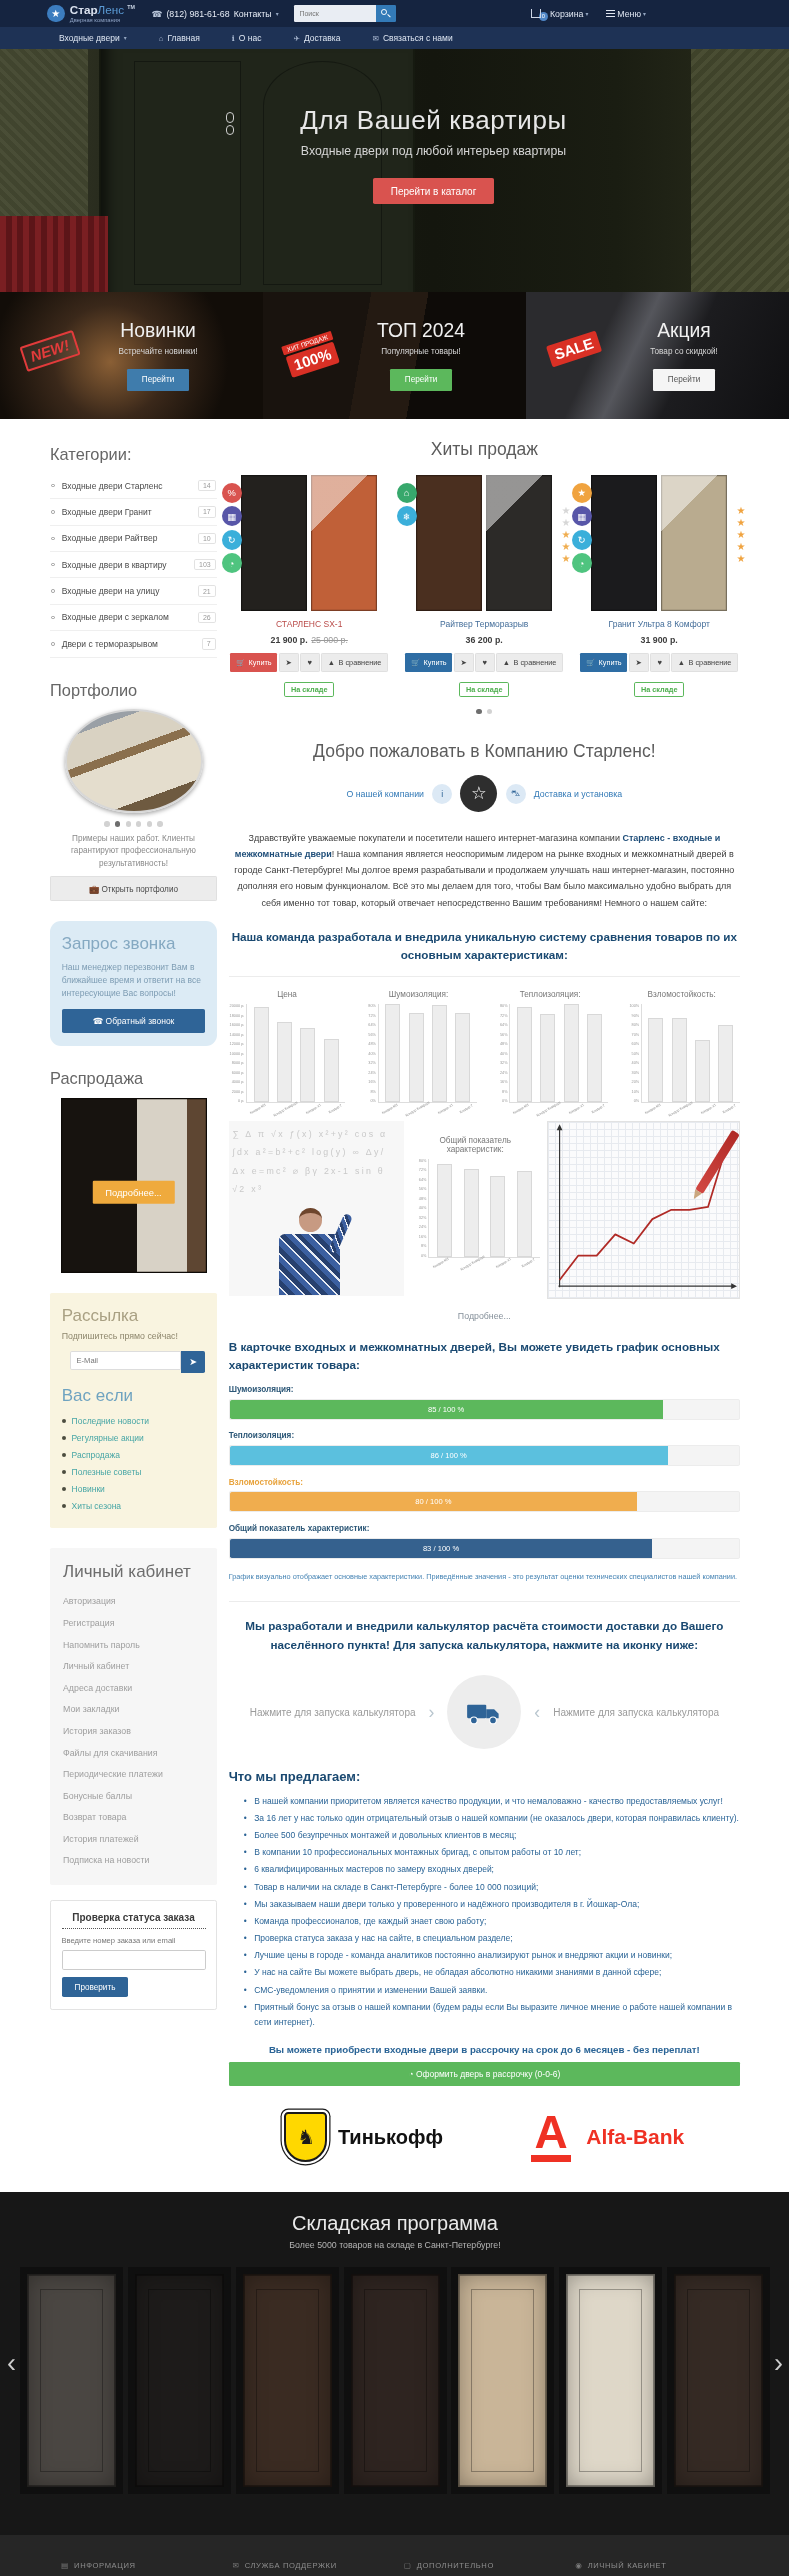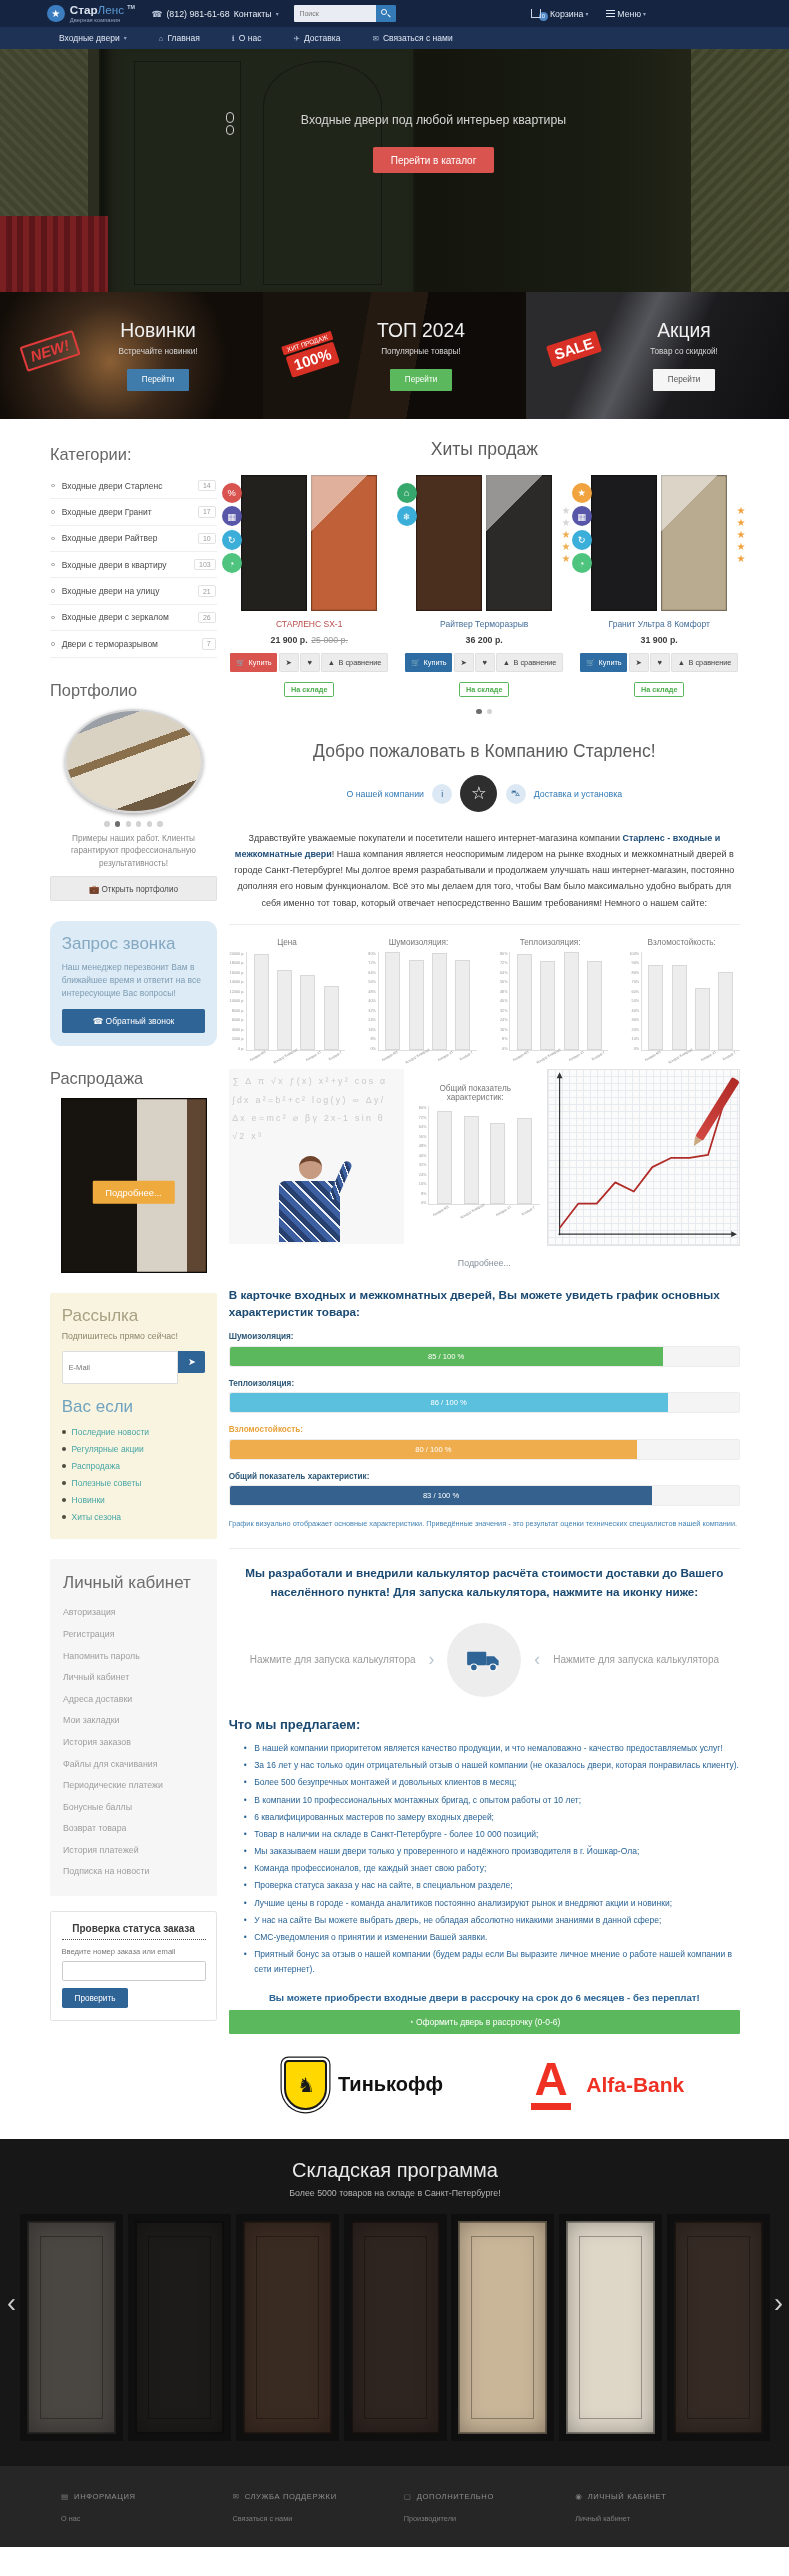--- a/index.html
+++ b/index.html
@@ -94,21 +94,21 @@
 
   
   .sale-img { position:relative; width:146px; height:175px; margin:4.7px auto 0; background:linear-gradient(90deg,#17130f 0 52%,#d8d2c6 52% 86%,#5e4632 86% 100%); box-shadow:inset 0 0 0 1.2px #0d0a07; }
   .sale-more { position:absolute; left:50%; top:54%; transform:translate(-50%,-50%); background:#efaa3d; color:#fff; font-size:9.4px; padding:5.8px 13px; border-radius:1.2px; cursor:pointer; white-space:nowrap; }
 
   
   .beige { background:#f9f4e0; border-radius:1.8px; padding:13px 11.7px; margin-top:20px; }
   .beige-title { font-size:17px; font-weight:300; color:#a9a083; }
   .beige-sub { font-size:8.8px; color:#8d866c; margin-top:5.8px; }
   .nl-row { display:flex; margin-top:9.4px; }
-  .nl-row input { flex:1; height:33px; border:0.6px solid #ddd; border-radius:1.8px 0 0 1.8px; padding:0 5.8px; font-size:7.6px; color:#666; background:#fff; }
+  .nl-row input { flex:1; height:19px; border:0.6px solid #ddd; border-radius:1.8px 0 0 1.8px; padding:0 5.8px; font-size:7.6px; color:#666; background:#fff;margin-left:8px; }
   .nl-btn { width:27px; height:22px; background:#2f6497; color:#fff; border:0; border-radius:0 1.8px 1.8px 0; font-size:9.4px; cursor:pointer; }
   .awaits-title { font-size:17px; font-weight:300; color:#6fa3c0; margin-top:13px; }
   .awaits-list { list-style:none; margin-top:7px; }
   .awaits-list li { display:flex; align-items:center; gap:5.8px; padding:3.5px 0; }
   .aw-dot { width:4.1px; height:4.1px; border-radius:50%; background:#4c4c3f; flex:none; }
   .aw-link { color:#46a5a5; font-size:8.5px; cursor:pointer; }
 
   
   .acc-box { background:#f6f6f6; border-radius:1.8px; padding:14px 13px; margin-top:20px; }
   .acc-title { font-size:17px; font-weight:300; color:#6d6d6d; }
@@ -206,21 +206,21 @@
   .banks { display:flex; align-items:center; justify-content:space-around; margin:26px 11.7px 5.8px; }
   .tinkoff { display:flex; align-items:center; gap:10.5px; }
   .tk-shield { width:43px; height:50px; background:#ffd800; border:2.3px solid #1a1a1a; border-radius:4.7px 4.7px 23.4px 23.4px; position:relative; box-shadow:0 0 0 2.3px #fff,0 0 0 3.5px #1a1a1a; }
   .tk-shield::after { content:"♞"; position:absolute; left:50%; top:50%; transform:translate(-50%,-52%); font-size:20px; color:#1a1a1a; }
   .tk-name { font-size:20px; font-weight:700; color:#111; }
   .alfa { display:flex; align-items:center; gap:15px; }
   .alfa-a { color:#ef3124; font-size:46px; font-weight:700; line-height:.85; border-bottom:7px solid #ef3124; padding:0 3.5px 3.5px; }
   .alfa-name { font-size:21px; font-weight:700; color:#ef3124; }
 
   
-  .warehouse { background:#171717; padding:20px 0 25px; position:relative; }
+  .warehouse { background:#171717; padding:20px 0 41px; position:relative; }
   .wh-title { text-align:center; color:#e9e9e9; font-size:20px; font-weight:300; }
   .wh-sub { text-align:center; color:#b5b5b5; font-size:8.8px; margin-top:5.8px; }
   .wh-row { display:flex; justify-content:center; gap:4.7px; margin-top:16.4px; }
   .wh-door { width:103px; height:227px; padding:7px; background:#0f0f0f; }
   .wh-panel { width:100%; height:100%; box-shadow:inset 0 0 0 1.8px rgba(0,0,0,.45), inset 0 0 23.4px rgba(0,0,0,.35); position:relative; }
   .wh-panel::after { content:""; position:absolute; inset:15px 13px; border:1.2px solid rgba(0,0,0,.3); }
   .wh-arrow { position:absolute; top:50%; transform:translateY(-50%); color:#cfcfcf; font-size:27px; font-weight:300; cursor:pointer; padding:0 7px; }
   .wh-prev { left:0; } .wh-next { right:0; }
 
   
@@ -306,20 +306,21 @@
   <section class="hero">
     <div class="hero-wall-left"></div>
     <div class="hero-door"></div>
     <div class="hero-radiator"></div>
     <div class="hero-wall-right"></div>
     <div class="hero-content">
       <div class="hero-locks">
           <i></i>
           <i></i>
         </div>
+      <div class="hero-title">Для Вашей квартиры</div>
       <div class="hero-sub">Входные двери под любой интерьер квартиры</div>
       <div class="hero-cta">Перейти в каталог</div>
     </div>
   </section>
 
   <section class="promos">
 
       <div class="promo" data-variant="new">
         <div class="stamp">
           
@@ -626,20 +627,21 @@
       
       <h2 class="welcome-title">Добро пожаловать в Компанию Старленс!</h2>
       <div class="welcome-links">
         <span class="wl-link">О нашей компании</span>
         <span class="wl-chip">i</span>
         <span class="wl-star">☆</span>
         <span class="wl-chip">⛍</span>
         <span class="wl-link">Доставка и установка</span>
       </div>
       <p class="welcome-p"><span>Здравствуйте уважаемые покупатели и посетители нашего интернет-магазина компании </span><b>Старленс - входные и межкомнатные двери</b><span>! Наша компания является неоспоримым лидером на рынке входных и межкомнатный дверей в городе Санкт-Петербурге! Мы долгое время разрабатывали и продолжаем улучшать наш интернет-магазин, постоянно дополняя его новым функционалом. Всё это мы делаем для того, чтобы Вам было максимально удобно выбрать для себя именно тот товар, который отвечает непосредственно Вашим требованиям! Немного о нашем сайте:</span></p>
+      <h3 class="blue-h">Наша команда разработала и внедрила уникальную систему сравнения товаров по их основным характеристикам:</h3>
       <hr class="sep">
 
       
       <div class="charts-illustration">
         <div class="charts-top">
           <div class="mini-chart">
             <div class="mc-title">Цена</div>
               <div class="mc-body">
                 <div class="mc-yticks">
                   <div>20000 р.</div>

